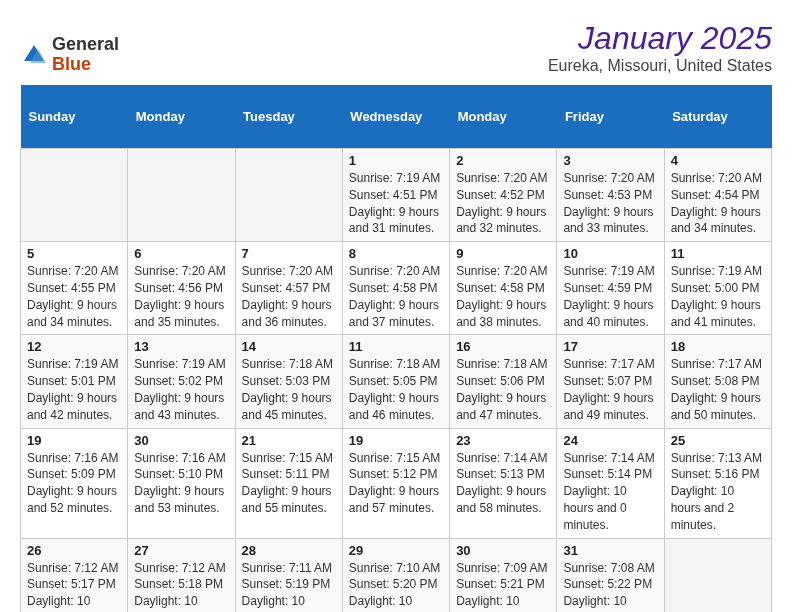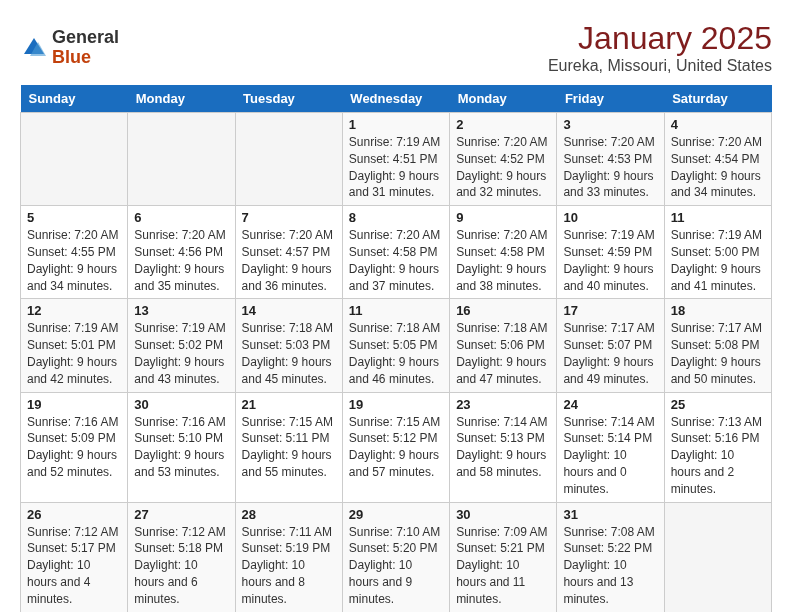--- a/index.html
+++ b/index.html
@@ -6,21 +6,21 @@
     body {
       font-family: Arial, sans-serif;
       background: #fff;
       width: 792px;
       min-height: 612px;
       padding: 20px;
     }
     .header {
       display: flex;
       justify-content: space-between;
-      align-items: center;
+      align-items: flex-end;
       margin-bottom: 10px;
     }
     .logo {
       display: flex;
       align-items: center;
       gap: 4px;
     }
     .logo-text {
       font-size: 18px;
       font-weight: bold;
@@ -31,36 +31,37 @@
     .logo-icon {
       width: 28px;
       height: 28px;
     }
     .title-block {
       text-align: right;
     }
     .calendar-title {
       font-size: 32px;
       font-weight: normal;
-      color: #7f1d1d;
+      color: #4c1d95;
+      font-style: italic;
     }
     .calendar-subtitle {
       font-size: 16px;
       color: #444;
     }
     table {
       width: 100%;
       border-collapse: collapse;
       table-layout: fixed;
     }
     thead th {
       background-color: #1a6dbf;
       color: #fff;
       text-align: left;
-      padding: 6px 8px;
+      padding: 24px 8px;
       font-size: 13px;
       font-weight: bold;
     }
     tbody td {
       border: 1px solid #ccc;
       vertical-align: top;
       padding: 4px 6px;
       font-size: 11px;
       color: #333;
       height: 90px;

